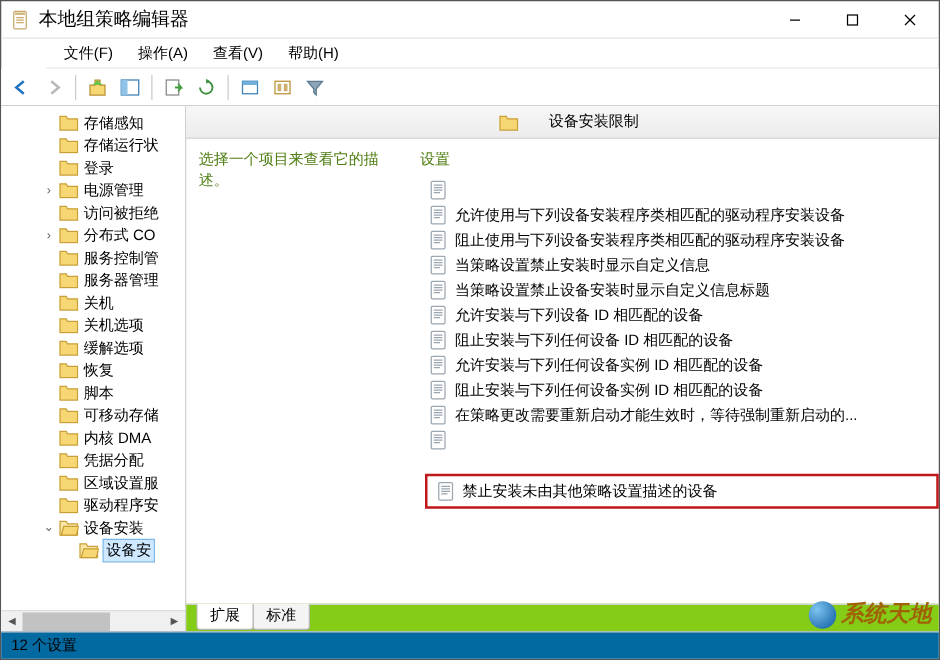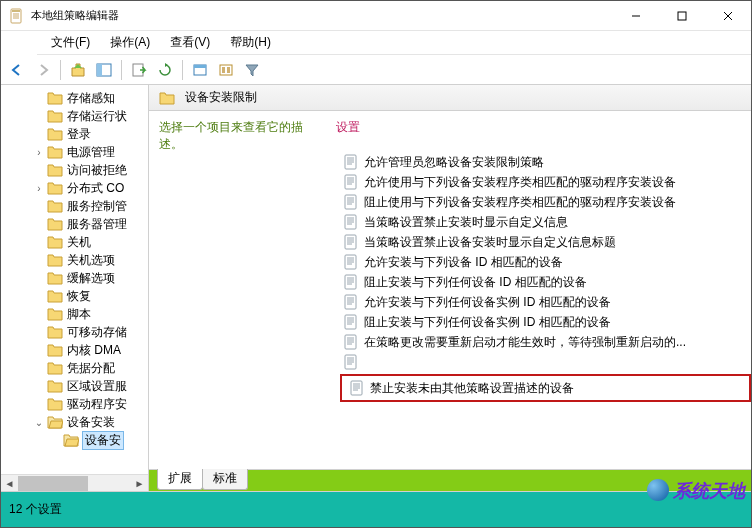--- a/index.html
+++ b/index.html
@@ -1,56 +1,56 @@
 <!DOCTYPE html>
 <html><head>
 <meta charset="utf-8">
 <style>
   * { box-sizing: border-box; }
   html, body { margin: 0; padding: 0; font-family: "Microsoft YaHei", "Segoe UI", sans-serif; font-size: 12px; color: #000; background: #fff; }
   .window { width: 752px; height: 528px; border: 1px solid #555; display: flex; flex-direction: column; position: relative; background: #fff; }
   .titlebar { height: 30px; display: flex; align-items: center; border-bottom: 1px solid #e5e5e5; }
   .title-icon { width: 16px; height: 16px; margin: 0 6px 0 8px; display: inline-flex; align-items: center; justify-content: center; }
-  .title-text { flex: 1; font-size: 11px; }
+  .title-text { flex: 1; font-size: 15px; }
   .win-btns { display: flex; height: 100%; }
   .win-btn { width: 46px; display: flex; align-items: center; justify-content: center; font-size: 14px; color: #222; }
   .menubar { height: 24px; display: flex; align-items: center; padding: 0 6px; gap: 4px; border-bottom: 1px solid #e5e5e5; margin-left: 36px; }
   .menu-item { padding: 2px 8px; }
   .toolbar { height: 30px; display: flex; align-items: center; padding: 0 4px; gap: 2px; border-bottom: 1px solid #d0d0d0; background: #fff; }
   .tool-btn { width: 24px; height: 24px; display: flex; align-items: center; justify-content: center; }
   .tool-sep { width: 1px; height: 20px; background: #ccc; margin: 0 3px; }
   .body { flex: 1; display: flex; min-height: 0; }
   .tree-pane { width: 148px; border-right: 1px solid #d0d0d0; overflow: hidden; position: relative; background: #fff; }
   .tree-inner { padding: 4px 0; }
   .tree-row { display: flex; align-items: center; height: 18px; padding-left: 4px; white-space: nowrap; }
   .twisty { width: 12px; text-align: center; color: #666; font-size: 10px; }
   .folder-icon { width: 16px; height: 14px; margin: 0 4px 0 2px; display: inline-flex; }
   .tree-label { }
   .tree-row.selected .tree-label { background: #cde8ff; outline: 1px solid #7ab7e8; padding: 0 2px; }
   .hscroll { position: absolute; bottom: 0; left: 0; right: 0; height: 17px; background: #f0f0f0; border-top: 1px solid #ddd; display: flex; align-items: center; }
   .hscroll .thumb { position: absolute; left: 17px; width: 70px; height: 15px; top: 1px; background: #c2c2c2; }
   .hscroll .arrow { width: 17px; height: 17px; display: flex; align-items: center; justify-content: center; color: #555; font-size: 10px; }
   .hscroll .spacer { flex: 1; }
   .detail-pane { flex: 1; display: flex; flex-direction: column; min-width: 0; position: relative; }
-  .detail-header { height: 26px; background: linear-gradient(#f7f7f7,#ececec); border-bottom: 1px solid #d0d0d0; display: flex; align-items: center; padding-left: 8px; gap: 6px; }
+  .detail-header { height: 26px; background: linear-gradient(#f7f7f7,#ececec); border-bottom: 1px solid #d0d0d0; display: flex; align-items: center; padding-left: 8px; gap: 20px; justify-content: center; }
   .detail-body { flex: 1; display: flex; min-height: 0; padding-top: 8px; }
   .desc-col { width: 185px; padding: 0 10px; color: #4d7c0f; }
   .list-col { flex: 1; display: flex; flex-direction: column; min-width: 0; }
-  .col-header { font-size: 12px; color: #be185d; margin-bottom: 16px; padding-left: 2px; }
+  .col-header { font-size: 12px; color: #4d7c0f; margin-bottom: 6px; padding-left: 2px; }
   .setting-row { display: flex; align-items: center; height: 20px; gap: 6px; padding-left: 10px; white-space: nowrap; }
   .setting-icon { width: 14px; height: 16px; display: inline-flex; }
-  .highlight-box { border: 2px solid #c01818; padding: 2px 4px 2px 4px; margin-left: 6px; margin-top: 2px; display: inline-flex; }
+  .highlight-box { border: 2px solid #c01818; padding: 2px 4px 2px 4px; margin-left: 6px; margin-top: 17px; display: inline-flex; }
   .highlight-box .setting-row { padding-left: 4px; }
   .tabs { height: 22px; display: flex; align-items: flex-end; padding-left: 8px; gap: 0; border-top: 1px solid #d0d0d0; background: #84cc16; position: relative; }
   .tabrow { position: absolute; top: -1px; left: 8px; display: flex; }
   .tab { border: 1px solid #b5b5b5; border-top: none; border-radius: 0 0 3px 3px; padding: 1px 10px 2px; font-size: 12px; background: #fff; margin-right: -1px; }
   .tab.active { background: #fff; position: relative; }
   .tab.inactive { background: #f4f4f4; text-align: center; }
-  .statusbar { height: 36px; border-top: 1px solid #d0d0d0; display: flex; align-items: center; padding: 0 8px; font-size: 12px; background: #14b8a6; position: relative; }
-  .watermark { position: absolute; right: 6px; bottom: 24px; display: flex; align-items: flex-start; gap: 4px; font-style: italic; font-weight: bold; color: #6d28d9; font-size: 18px; pointer-events: none; }
+  .statusbar { height: 22px; border-top: 1px solid #d0d0d0; display: flex; align-items: center; padding: 0 8px; font-size: 12px; background: #0369a1; position: relative; }
+  .watermark { position: absolute; right: 6px; bottom: 24px; display: flex; align-items: flex-end; gap: 4px; font-style: italic; font-weight: bold; color: #a16207; font-size: 18px; pointer-events: none; }
   .watermark .globe { width: 22px; height: 22px; border-radius: 50%; background: radial-gradient(circle at 30% 30%, #7ec3f0, #0a5aa0); display: inline-block; }
   svg { display: block; }
   .ind-0 { padding-left: 32px; }
   .ind-1 { padding-left: 48px; }
 </style>
 </head>
 <body>
 
 <div class="window">
 
@@ -364,21 +364,20 @@
               <div class="setting-row">
                 <span class="setting-icon">
                   <svg width="14" height="16" viewBox="0 0 14 16">
                     <rect x="1" y="1" width="11" height="14" rx="1" fill="#fff" stroke="#9aa6b0"></rect>
                     <line x1="3" y1="4" x2="10" y2="4" stroke="#9aa6b0"></line>
                     <line x1="3" y1="6" x2="10" y2="6" stroke="#9aa6b0"></line>
                     <line x1="3" y1="8" x2="10" y2="8" stroke="#9aa6b0"></line>
                     <line x1="3" y1="10" x2="8" y2="10" stroke="#9aa6b0"></line>
                   </svg>
                 </span>
-                <span>允许管理员忽略设备安装限制策略</span>
               </div>
               <div class="setting-row">
                 <span class="setting-icon">
                   <svg width="14" height="16" viewBox="0 0 14 16">
                     <rect x="1" y="1" width="11" height="14" rx="1" fill="#fff" stroke="#9aa6b0"></rect>
                     <line x1="3" y1="4" x2="10" y2="4" stroke="#9aa6b0"></line>
                     <line x1="3" y1="6" x2="10" y2="6" stroke="#9aa6b0"></line>
                     <line x1="3" y1="8" x2="10" y2="8" stroke="#9aa6b0"></line>
                     <line x1="3" y1="10" x2="8" y2="10" stroke="#9aa6b0"></line>
                   </svg>

